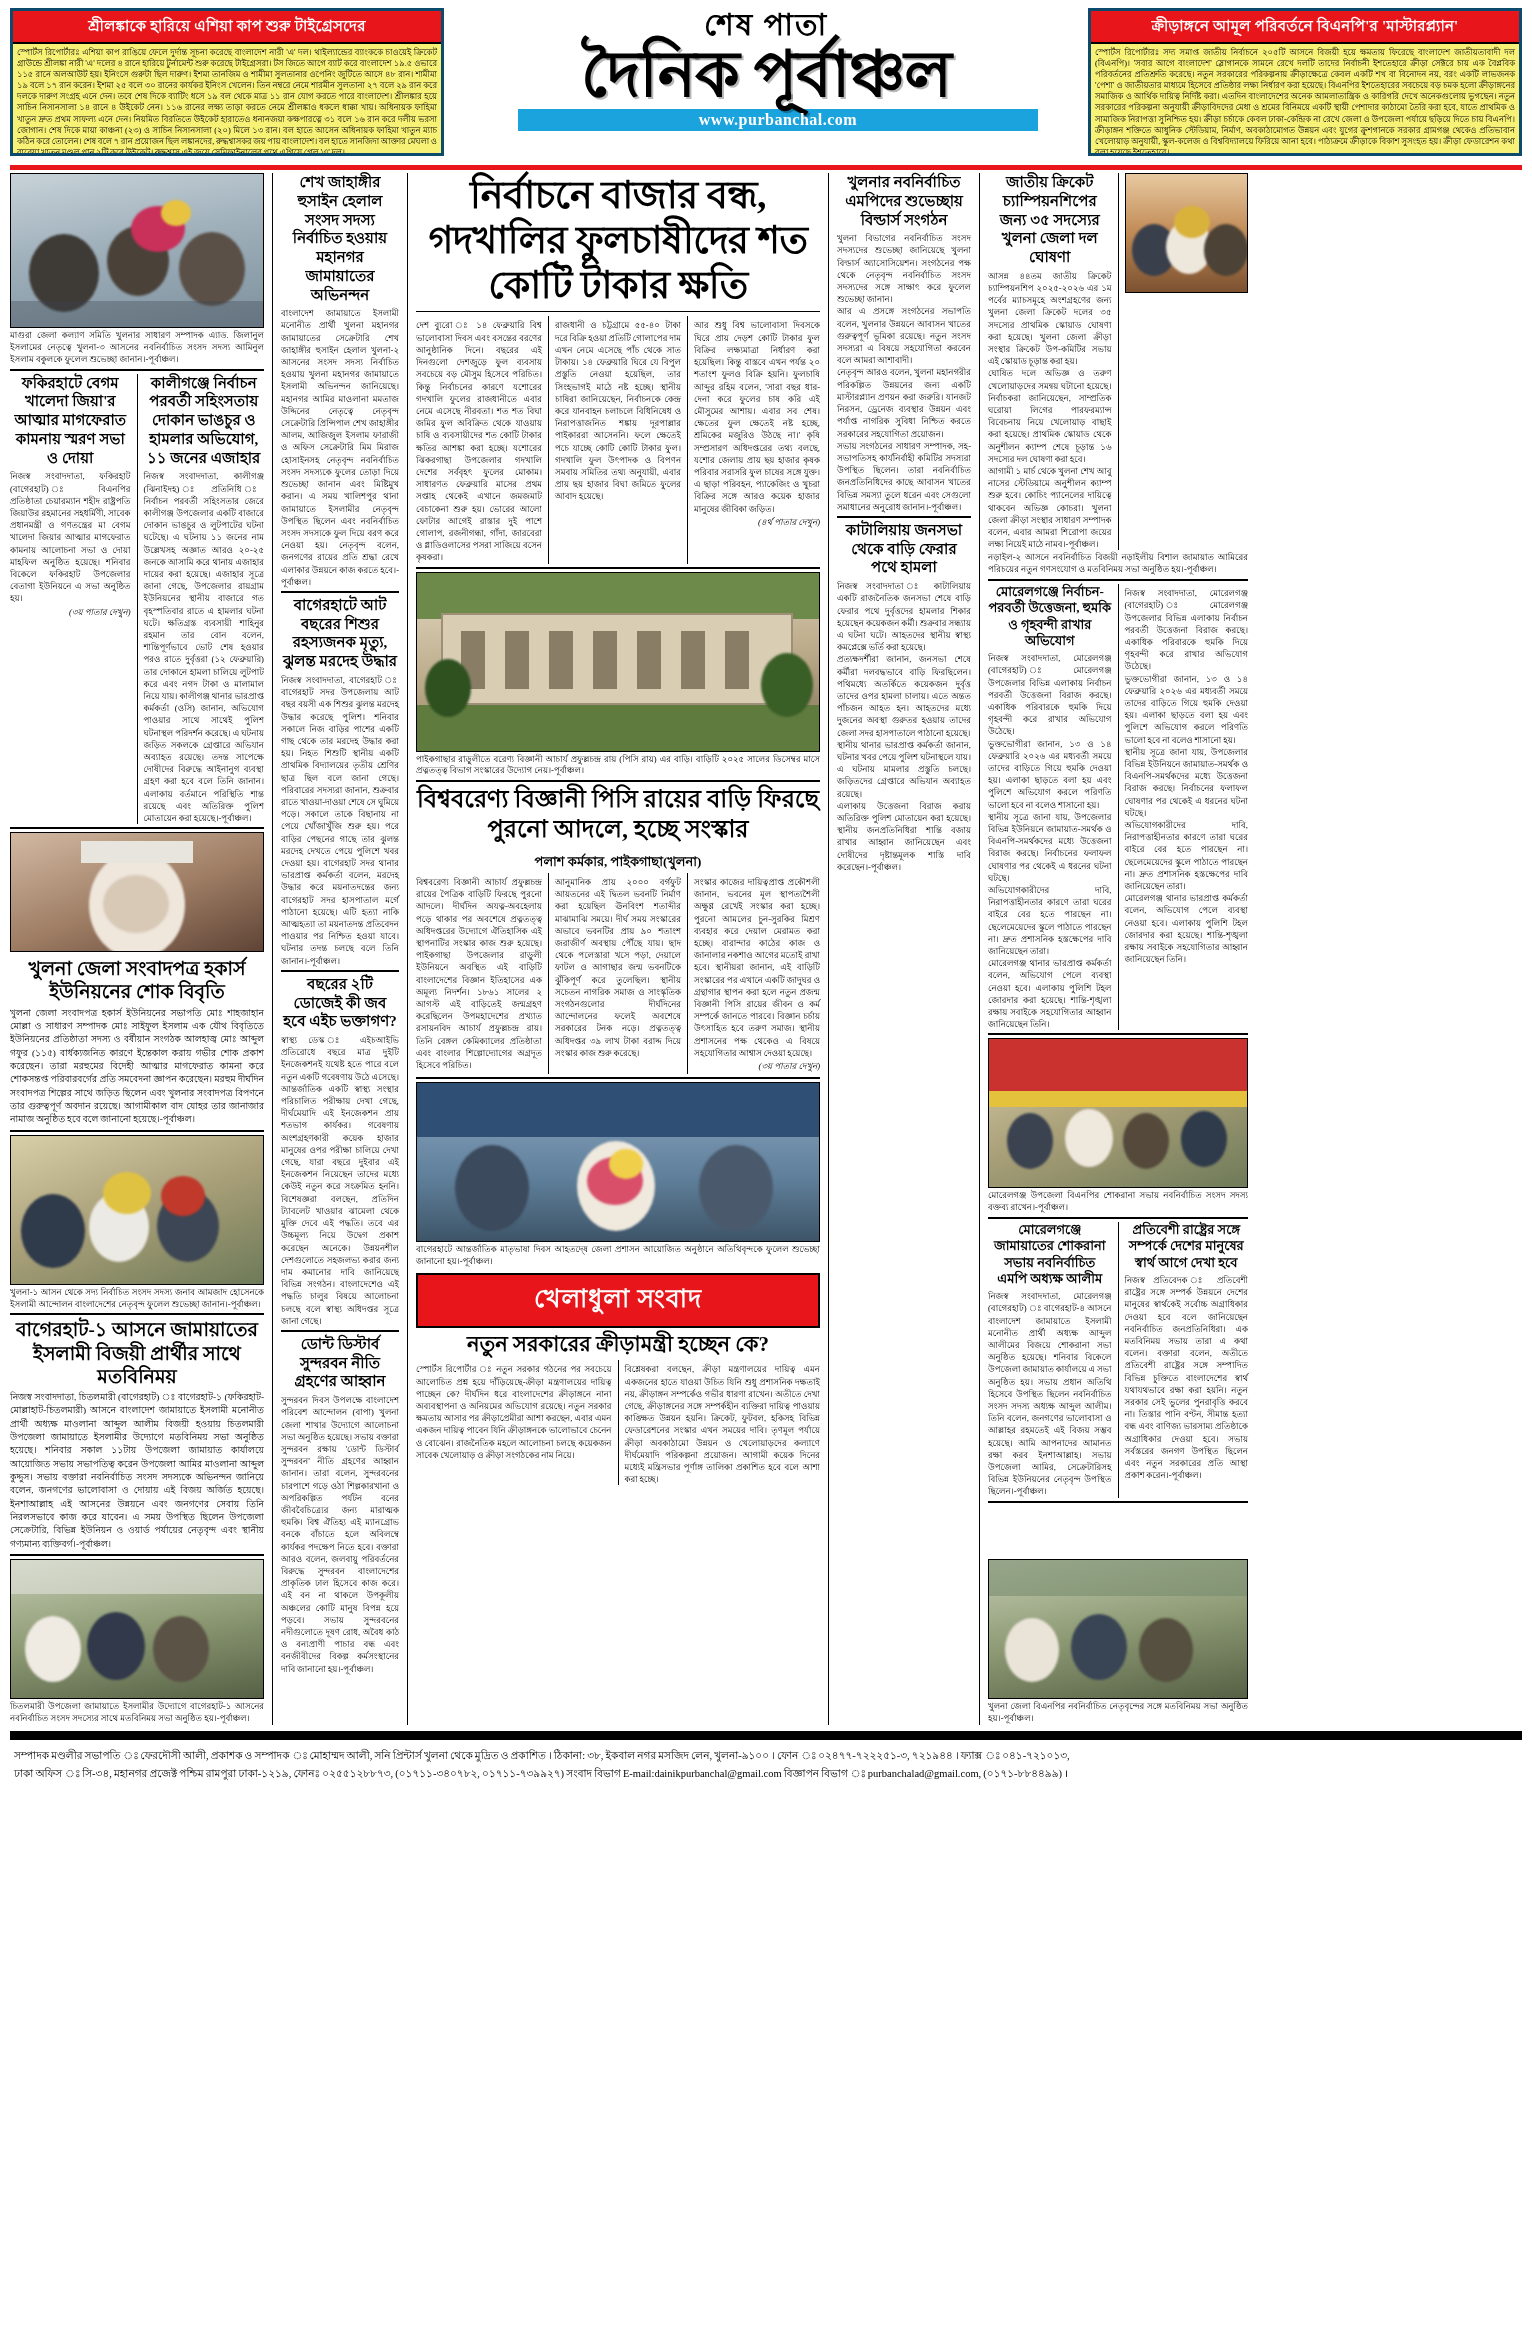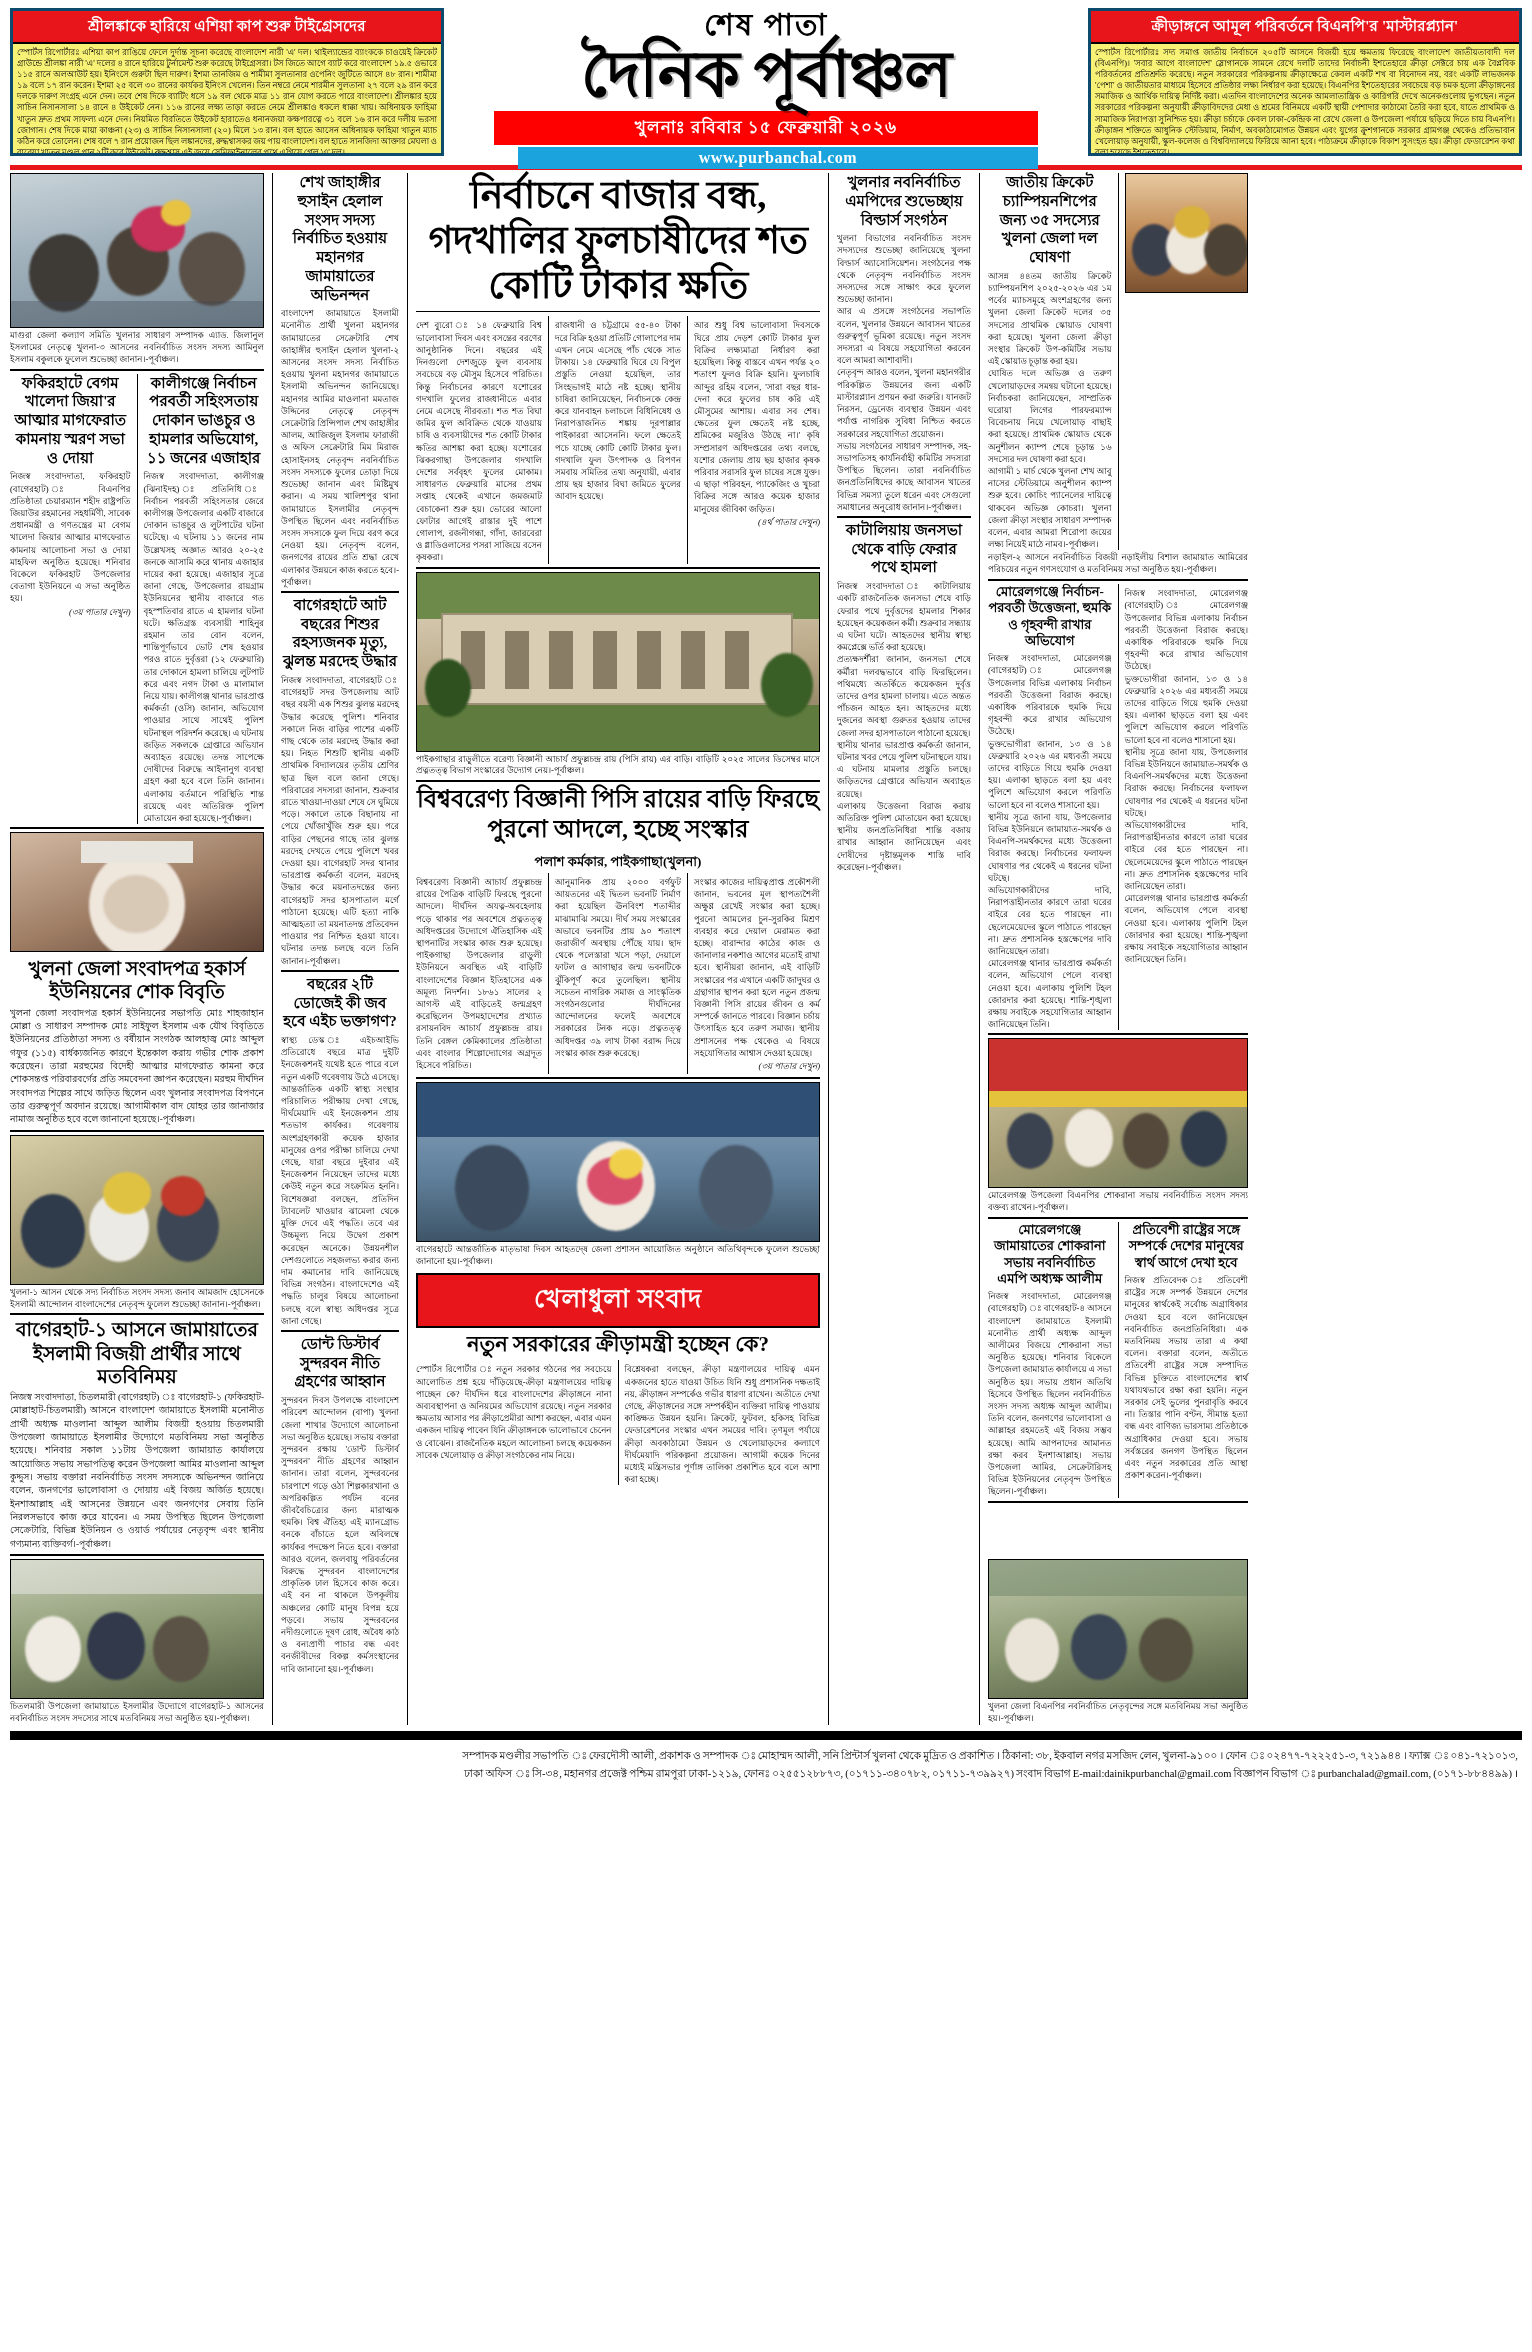--- a/index.html
+++ b/index.html
@@ -87,40 +87,39 @@
   
   .redbanner {
     background:#e8151b; color:#fff; font-weight:bold; font-size:25px;
     text-align:center; padding:4px 0; border:2px solid #000; letter-spacing:1px;
     margin-top:5px;
   }
 
   
   .footbar { height:9px; background:#000; margin-top:6px; }
   .footer {
-    font-size:10.5px; line-height:1.75; text-align:right; padding:7px 4px 0 4px;
+    font-size:10.5px; line-height:1.75; text-align:left; padding:7px 4px 0 4px;
     word-spacing:-0.5px;
   }
 </style>
 </head>
 <body>
 
 <div class="page">
 
   <div class="masthead">
 
     <div class="mh-side">
       <div class="cap">শ্রীলঙ্কাকে হারিয়ে এশিয়া কাপ শুরু টাইগ্রেসদের</div>
       <div class="body">স্পোর্টস রিপোর্টারঃ এশিয়া কাপ রাঙিয়ে ফেলে দুর্দান্ত সূচনা করেছে বাংলাদেশ নারী 'এ' দল। থাইল্যান্ডের ব্যাংককে চাওয়েই ক্রিকেট গ্রাউন্ডে শ্রীলঙ্কা নারী 'এ' দলের ৪ রানে হারিয়ে টুর্নামেন্ট শুরু করেছে টাইগ্রেসরা। টস জিতে আগে ব্যাট করে বাংলাদেশ ১৯.৫ ওভারে ১১৫ রানে অলআউট হয়। ইনিংসে গুরুটা ছিল দারুণ। ইশমা তানজিম ও শামীমা সুলতানার ওপেনিং জুটিতে আসে ৪৮ রান। শামীমা ১৯ বলে ১৭ রান করেন। ইশমা ২৫ বলে ৩০ রানের কার্যকর ইনিংস খেলেন। তিন নম্বরে নেমে শারমীন সুলতানা ২৭ বলে ২৯ রান করে দলকে দারুণ সংগ্রহ এনে দেন। তবে শেষ দিকে ব্যাটিং ধসে ১৯ বল থেকে মাত্র ১১ রান যোগ করতে পারে বাংলাদেশ। শ্রীলঙ্কার হয়ে সাচিন নিসানসালা ১৪ রানে ৪ উইকেট নেন। ১১৬ রানের লক্ষ্য তাড়া করতে নেমে শ্রীলঙ্কাও ধকলে ধাক্কা খায়। অধিনায়ক ফাহিমা খাতুন দ্রুত প্রথম সাফল্য এনে দেন। নিয়মিত বিরতিতে উইকেট হারাতেও ধনানজয়া কক্ষপারত্নে ৩১ বলে ১৬ রান করে দলীয় ভরসা জোগান। শেষ দিকে মায়া কাঞ্চনা (২৩) ও সাচিন নিসানসালা (২০) মিলে ১৩ রান। বল হাতে আসেন অধিনায়ক ফাহিমা খাতুন ম্যাচ কঠিন করে তোলেন। শেষ বলে ৭ রান প্রয়োজন ছিল লঙ্কানদের, রুদ্ধশ্বাসকর জয় পায় বাংলাদেশ। বল হাতে সানজিদা আক্তার মেঘলা ও রাবেয়া খাতুন মণ্ডল পান ২টি করে উইকেট। রুদ্ধশ্বাস এই জয়ে সেমিফাইনালের পথে এগিয়ে গেল 'এ' দল।</div>
     </div>
 
     <div class="mh-center">
       <div class="mh-kicker">শেষ পাতা</div>
       <div class="mh-title">দৈনিক পূর্বাঞ্চল</div>
-      <div class="mh-datebar">খুলনাঃ রবিবার ১৫ ফেব্রুয়ারী  ২০২৬</div>
       <div class="mh-urlbar">www.purbanchal.com</div>
     </div>
 
     <div class="mh-side">
       <div class="cap">ক্রীড়াঙ্গনে আমূল পরিবর্তনে বিএনপি'র 'মাস্টারপ্ল্যান'</div>
       <div class="body">স্পোর্টস রিপোর্টারঃ সদ্য সমাপ্ত জাতীয় নির্বাচনে ২০৫টি আসনে বিজয়ী হয়ে ক্ষমতায় ফিরেছে বাংলাদেশ জাতীয়তাবাদী দল (বিএনপি)। 'সবার আগে বাংলাদেশ' স্লোগানকে সামনে রেখে দলটি তাদের নির্বাচনী ইশতেহারে ক্রীড়া সেক্টরে চায় এক বৈপ্লবিক পরিবর্তনের প্রতিশ্রুতি করেছে। নতুন সরকারের পরিকল্পনায় ক্রীড়াক্ষেত্রে কেবল একটি শখ বা বিনোদন নয়, বরং একটি লাভজনক 'পেশা' ও জাতীয়তার মাধ্যমে হিসেবে প্রতিষ্ঠার লক্ষ্য নির্ধারণ করা হয়েছে। বিএনপির ইশতেহারের সবচেয়ে বড় চমক হলো ক্রীড়াঙ্গনের সমাজিক ও আর্থিক দায়িত্ব নির্দিষ্ট করা। এতদিন বাংলাদেশের অনেক আমলাতান্ত্রিক ও কারিগরি দেখে অনেকগুলোয় ভুগছেন। নতুন সরকারের পরিকল্পনা অনুযায়ী ক্রীড়াবিদদের মেধা ও শ্রমের বিনিময়ে একটি স্থায়ী পেশাদার কাঠামো তৈরি করা হবে, যাতে প্রাথমিক ও সামাজিক নিরাপত্তা সুনিশ্চিত হয়। ক্রীড়া চর্চাকে কেবল ঢাকা-কেন্দ্রিক না রেখে জেলা ও উপজেলা পর্যায়ে ছড়িয়ে দিতে চায় বিএনপি। ক্রীড়াঙ্গন শক্তিতে আধুনিক স্টেডিয়াম, নির্মাণ, অবকাঠামোগত উন্নয়ন এবং যুগের ক্রুশগানকে সরকার গ্রামগঞ্জ থেকেও প্রতিভাবান খেলোয়াড় অনুযায়ী, স্কুল-কলেজ ও বিশ্ববিদ্যালয়ে ফিরিয়ে আনা হবে। পাঠ্যক্রমে ক্রীড়াকে বিকাশ সুসংহত হয়। ক্রীড়া ফেডারেশন কথা বলা হয়েছে ইশতেহারে।</div>
     </div>
   </div>
 
   <div class="rule-thick"></div>

